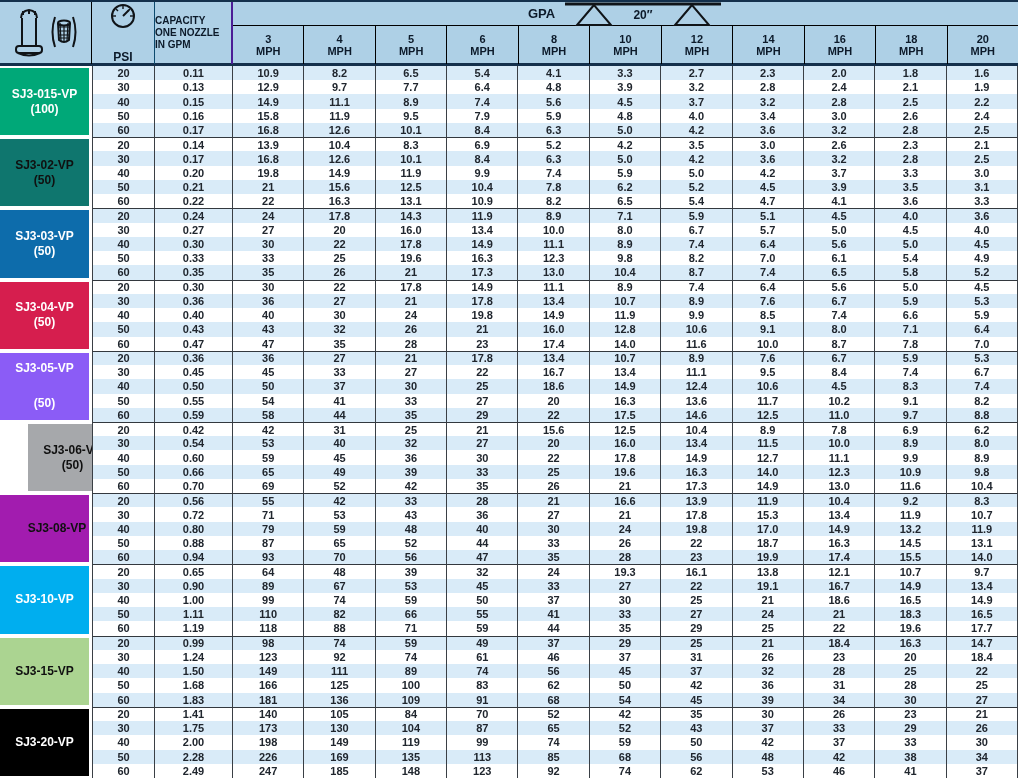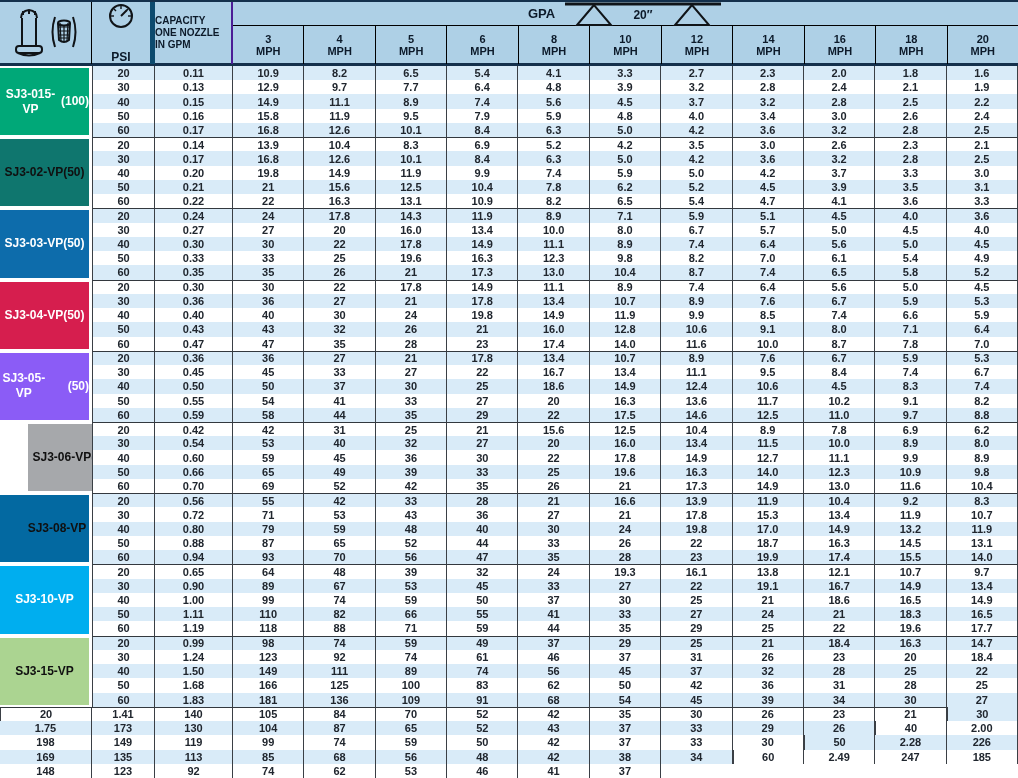--- a/index.html
+++ b/index.html
@@ -10,40 +10,40 @@
   }
   
   .header{
     height:66px; background:#aed0e6;
     border-top:2px solid #14304c; border-bottom:3px solid #14304c;
     display:grid; grid-template-columns:92px 63px 78px 1fr;
   }
   .h-icons{ display:flex; align-items:center; justify-content:center; gap:4px;
     border-right:1px solid #000; }
   .h-psi{ display:flex; flex-direction:column; align-items:center; justify-content:center;
-    gap:20px; border-right:5px solid #0c4a6e; font-weight:bold; font-size:12px; color:#0c1a2a;}
+    gap:20px; border-right:1px solid #0c4a6e; font-weight:bold; font-size:12px; color:#0c1a2a;}
   .h-cap{ display:flex; flex-direction:column; align-items:flex-start; justify-content:center;
     border-right:2px solid #4c1d95; font-weight:bold; font-size:10px; line-height:12px;
     color:#0c1a2a; text-align:center;}
   .h-right{ display:flex; flex-direction:column; }
   .h-gpa{ height:24px; border-bottom:1px solid #000;
     display:flex; align-items:center; justify-content:center; gap:8px;
     font-weight:bold; font-size:13px; color:#0c1a2a;}
   .h-mph-row{ flex:1; display:flex; }
   .h-mph{ flex:1; display:flex; flex-direction:column; align-items:center; justify-content:center;
     border-left:1px solid #000; font-weight:bold; font-size:11px; line-height:12px; color:#0c1a2a;}
   .h-mph:first-child{ border-left:none; }
   
   .tbody{
     height:712px; display:grid;
     grid-template-columns:92px 63px 78px repeat(11,1fr);
     grid-template-rows:repeat(50,1fr);
   }
   .lbl{ grid-row:span 5; background:#ffffff; padding:2px 3px 2px 0; }
-  .lbl-in{ width:100%; height:100%; display:flex; flex-direction:row;
+  .lbl-in{ width:100%; height:100%; display:flex; flex-direction:column;
     align-items:center; justify-content:center;
     font-weight:bold; font-size:12px; line-height:15px; text-align:center; }
   .c{ display:flex; align-items:center; justify-content:center;
     font-size:11px; font-weight:bold; color:#20262e;
     border-right:1px solid #3a3f45; background:#ffffff; }
   .c.blue{ background:#d9ebf8; }
   .c.psi{ border-left:1px solid #3a3f45; }
   .c.gsep{ border-top:1px solid #33383e; }
   svg{ display:block; }
 </style>
@@ -581,21 +581,21 @@
       <div class="c">42</div>
       <div class="c">35</div>
       <div class="c">26</div>
       <div class="c">21</div>
       <div class="c">17.3</div>
       <div class="c">14.9</div>
       <div class="c">13.0</div>
       <div class="c">11.6</div>
       <div class="c">10.4</div>
       <div class="lbl">
-        <div class="lbl-in" style="background: #0369a1; color: rgb(16, 16, 16); padding-left: 25px;">
+        <div class="lbl-in" style="background: #a21caf; color: rgb(16, 16, 16); padding-left: 25px;">
           <div>SJ3-08-VP</div>
         </div>
       </div>
       <div class="c blue psi gsep">20</div>
       <div class="c blue gsep">0.56</div>
       <div class="c blue gsep">55</div>
       <div class="c blue gsep">42</div>
       <div class="c blue gsep">33</div>
       <div class="c blue gsep">28</div>
       <div class="c blue gsep">21</div>
@@ -790,20 +790,25 @@
       <div class="c blue">136</div>
       <div class="c blue">109</div>
       <div class="c blue">91</div>
       <div class="c blue">68</div>
       <div class="c blue">54</div>
       <div class="c blue">45</div>
       <div class="c blue">39</div>
       <div class="c blue">34</div>
       <div class="c blue">30</div>
       <div class="c blue">27</div>
+      <div class="lbl">
+        <div class="lbl-in" style="background: rgb(0, 0, 0); color: rgb(255, 255, 255);">
+          <div>SJ3-20-VP</div>
+        </div>
+      </div>
       <div class="c psi gsep">20</div>
       <div class="c gsep">1.41</div>
       <div class="c gsep">140</div>
       <div class="c gsep">105</div>
       <div class="c gsep">84</div>
       <div class="c gsep">70</div>
       <div class="c gsep">52</div>
       <div class="c gsep">42</div>
       <div class="c gsep">35</div>
       <div class="c gsep">30</div>

